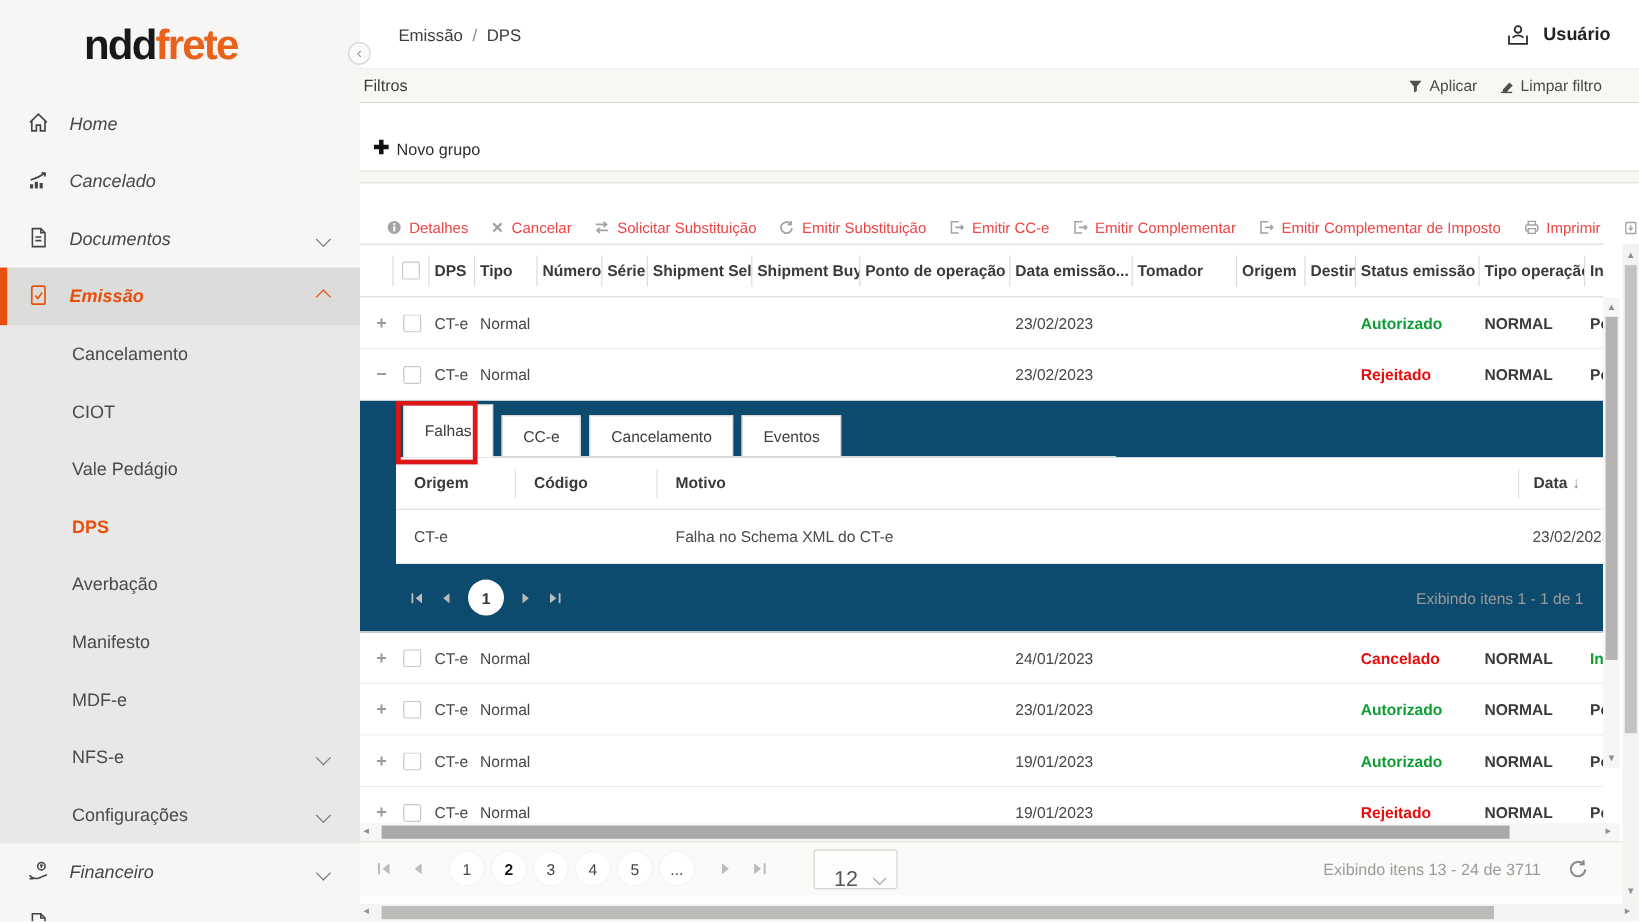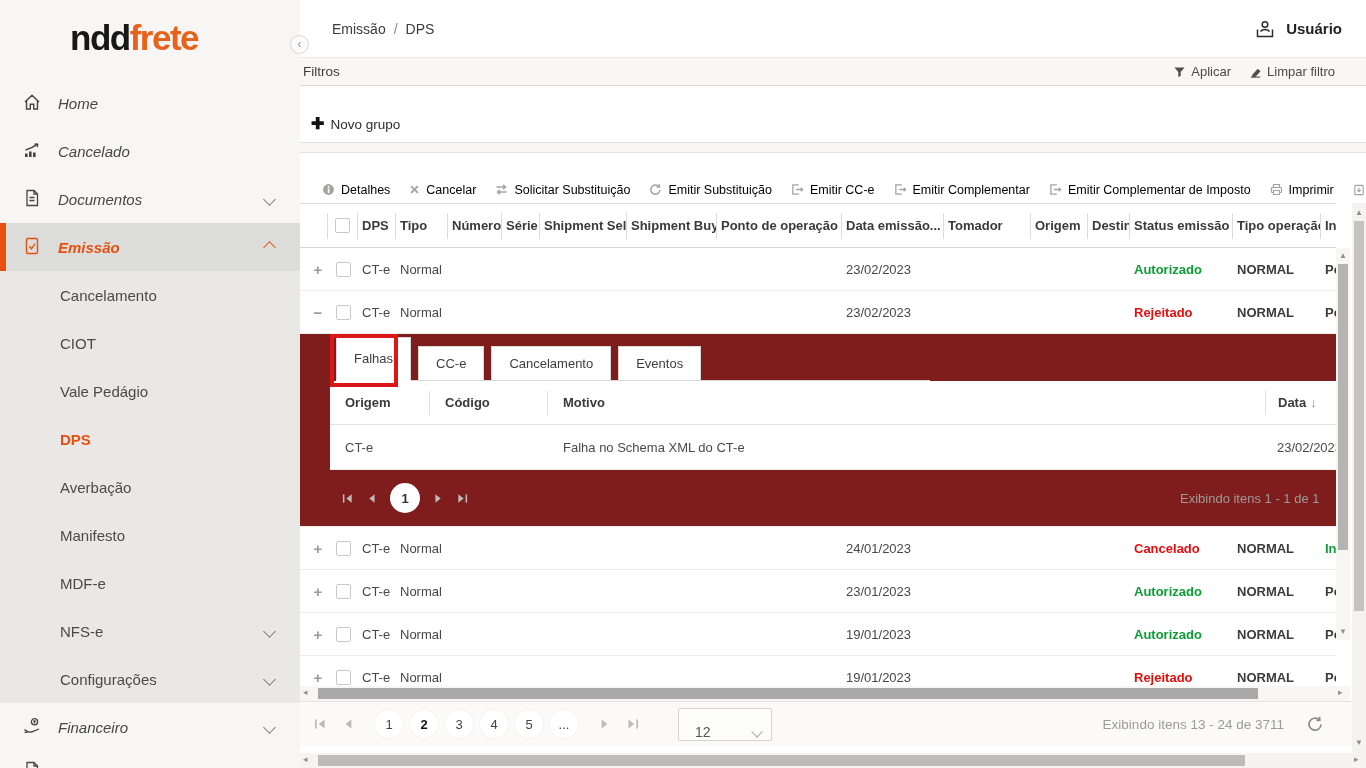--- a/index.html
+++ b/index.html
@@ -40,21 +40,21 @@
   .fb-btn { display:flex; align-items:center; gap:5px; color:#4a4a4a; font-size:13px; cursor:pointer; }
   .fb-btn svg { color:#4f4f4f; }
 
   .newgroup-row { height:56px; background:#fff; display:flex; align-items:flex-end; padding:0 0 10px 11px; }
   .newgroup-btn { display:flex; align-items:center; gap:6px; font-size:13.5px; color:#2e2e2e; cursor:pointer; }
   .newgroup-btn .plus { font-size:16px; font-weight:900; color:#111; line-height:1; }
 
   .beige-gap { height:11px; background:#f8f7f3; border-top:1px solid #e3e1dd; border-bottom:1px solid #e3e1dd; }
 
   .toolbar { height:50px; background:#fff; display:flex; align-items:center; padding-left:22px; gap:19px; }
-  .tb-item { display:flex; align-items:center; gap:6px; color:#000000; font-size:12.5px; cursor:pointer; white-space:nowrap;margin-top:23px; }
+  .tb-item { display:flex; align-items:center; gap:6px; color:#ef4444; font-size:12.5px; cursor:pointer; white-space:nowrap;margin-top:23px; }
   .tb-item svg { color:#a4a3a1; flex:none; }
 
   
   .tablearea { height:483px; width:1036px; overflow:hidden; border-top:1px solid #dadada; }
   .trow { display:flex; width:1101px; height:43px; align-items:center; border-bottom:1px solid #ececec; font-size:13px; color:#474747; background:#fff; }
   .thead { height:44px; font-weight:bold; color:#3a3a3a; border-bottom:1px solid #d5d5d5; }
   .thead .cell { border-right:1px solid #dcdcdc; height:26px; display:flex; align-items:center; }
   .thead .cell:last-child { border-right:none; }
   .cell { padding-left:4px; flex:none; overflow:hidden; white-space:nowrap; }
   .c-expand { width:28px; text-align:center; padding-left:8px; }
@@ -76,21 +76,21 @@
   .expander { color:#9a9a9a; font-size:15px; font-weight:bold; cursor:pointer; }
   .cb { width:15px; height:15px; border:1px solid #c9c9c9; border-radius:2px; background:#fff; cursor:pointer; }
   .st { font-weight:bold; }
   .green { color:#0c9e34; }
   .red { color:#e80c0c; }
   .bold-dark { font-weight:bold; color:#3b3b3b; }
   .lastv { font-weight:bold; color:#3b3b3b; }
   .lastv.green { color:#0c9e34; }
 
   
-  .detail { width:1036px; height:193px; overflow:hidden; background:#7f1d1d; position:relative; border-bottom:1px solid #ececec; }
+  .detail { width:1036px; height:193px; overflow:hidden; background:#0c4a6e; position:relative; border-bottom:1px solid #ececec; }
   .dtabs { height:47px; display:flex; align-items:flex-end; padding-left:36px; position:relative; }
   .tabline { position:absolute; left:36px; bottom:0; width:594px; height:1px; background:#d8d8d8; }
   .dtab { background:#fff; border:1px solid #d8d8d8; padding:9px 17px; font-size:13px; color:#3d3d3d; margin-right:7px; cursor:pointer; position:relative; z-index:2; }
   .dtab.active { padding:13px 17px 14px; border-bottom-color:#fff; }
   .annotation-box { position:absolute; left:30px; top:0; width:68px; height:53px; border:4px solid #dd1717; z-index:5; pointer-events:none; }
   .dsub { margin-left:30px; width:1080px; background:#fff; }
   .dhead { height:44px; display:flex; align-items:center; font-weight:bold; font-size:13px; color:#3a3a3a; border-bottom:1px solid #e3e3e3; }
   .dhead .dcell { height:24px; display:flex; align-items:center; }
   .dcell { flex:none; padding-left:15px; overflow:hidden; white-space:nowrap; }
   .d-orig { width:100px; }
@@ -108,21 +108,21 @@
 
   
   .hscroll-inner { width:1050px; height:15px; background:#f7f6f5; position:relative; }
   .hscroll-inner .thumb { position:absolute; left:18px; top:2px; width:940px; height:11px; background:#a9a9a9; }
   .hscroll-inner .arr, .hscroll-outer .arr { position:absolute; top:1px; font-size:9px; color:#8f8f8f; cursor:pointer; }
   .footer { height:45px; background:#fbfaf8; border-top:1px solid #e5e3df; display:flex; align-items:center; padding-left:14px; gap:7px; position:relative; }
   .footer .pg-ico { width:12px; height:12px; }
   .footer .pg-ico.mleft { margin-left:9px; }
   .pg-page { width:28px; height:28px; border-radius:50%; background:#fff; display:flex; align-items:center; justify-content:center; font-size:13px; color:#444; cursor:pointer; box-shadow:0 0 2px rgba(0,0,0,0.08); flex:none; }
   .pg-page.current { font-weight:bold; color:#111; }
-  .pagesize { margin-left:32px; width:94px; height:33px; border:1px solid #d5d3cf; border-radius:2px; background:#fdfdfc; display:flex; align-items:center; padding:16px 10px 0 16px; font-size:14px; color:#555; cursor:pointer; }
+  .pagesize { margin-left:32px; width:70px; height:33px; border:1px solid #d5d3cf; border-radius:2px; background:#fdfdfc; display:flex; align-items:center; padding:16px 10px 0 16px; font-size:18px; color:#555; cursor:pointer; }
   .pagesize .chev { margin-left:auto; width:8px; height:8px; border-color:#a9a8a6; }
   .footer .fsummary { position:absolute; right:82px; font-size:13.5px; color:#9c9b99; white-space:nowrap; }
   .refresh-btn { position:absolute; right:42px; width:18px; height:18px; color:#8b8a88; cursor:pointer; }
   .white-gap { height:7px; background:#fff; }
   .hscroll-outer { width:1066px; height:15px; background:#f5f4f2; position:relative; }
   .hscroll-outer .thumb { position:absolute; left:18px; top:2px; width:927px; height:11px; background:#bdbcbb; }
   .vscroll-outer { position:absolute; right:0; top:203px; width:14px; height:550px; background:#f5f3f1; z-index:4; }
   .vscroll-outer .thumb { position:absolute; left:2px; top:18px; width:10px; height:390px; background:#c4c3c1; }
   .vscroll-inner { position:absolute; left:1036px; top:248px; width:14px; height:392px; background:#f7f6f4; z-index:4; }
   .vscroll-inner .thumb { position:absolute; left:2px; top:16px; width:10px; height:286px; background:#b5b4b2; }

